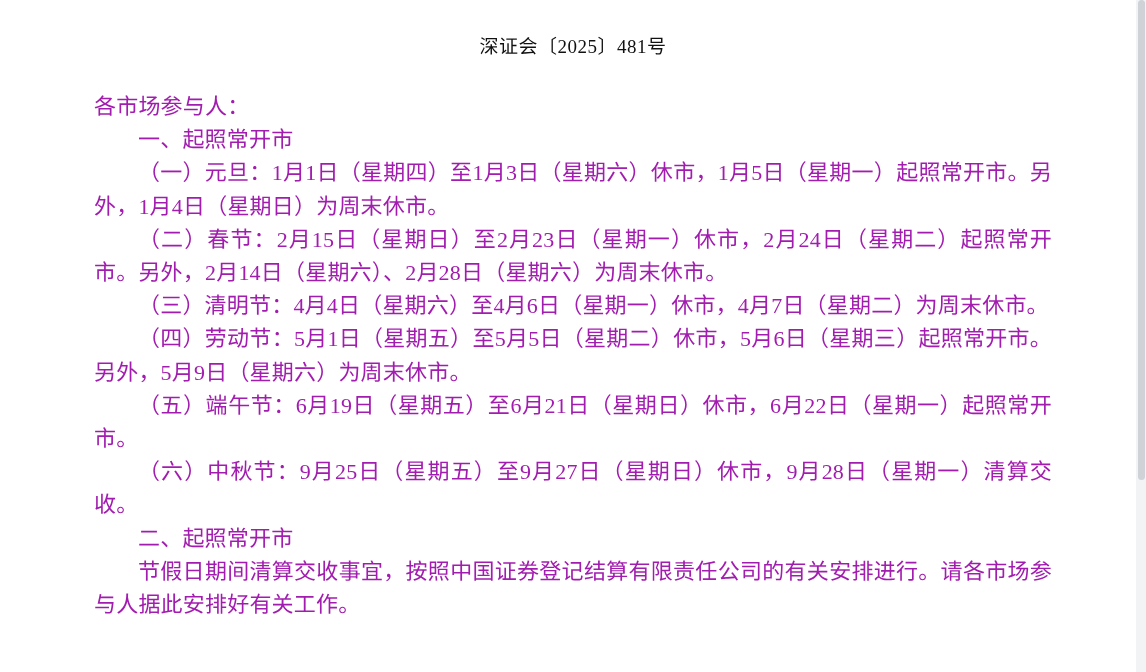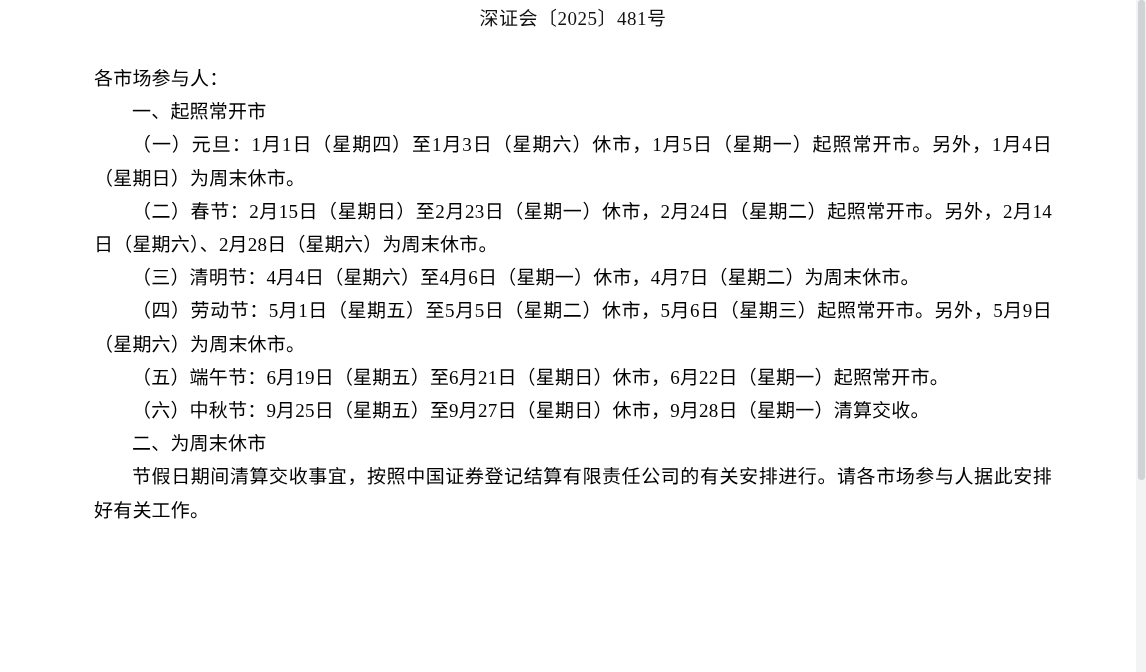--- a/index.html
+++ b/index.html
@@ -19,34 +19,34 @@
     width: 1146px;
     height: 672px;
     background: #ffffff;
     box-sizing: border-box;
   }
   .doc-number {
     text-align: center;
     font-size: 19px;
     line-height: 30px;
     letter-spacing: 0.5px;
-    padding-top: 4px;
+    padding-top: 32px;
     color: #111111;
   }
   .body-block {
     padding: 28px 94px 0 94px;
   }
   .para {
-    font-size: 19px;
+    font-size: 22px;
     line-height: 33.2px;
     letter-spacing: 0.2px;
     margin: 0 0 0 0;
     text-align: justify;
     text-justify: inter-ideograph;
-    color: #000000;
+    color: #a21caf;
   }
   .indent {
     text-indent: 2em;
   }
   .noindent {
     text-indent: 0;
   }
   .rail {
     position: absolute;
     top: 0;
@@ -79,21 +79,21 @@
 
     <p class="para indent">一、起照常开市</p>
 
     <p class="para indent">（一）元旦：1月1日（星期四）至1月3日（星期六）休市，1月5日（星期一）起照常开市。另外，1月4日（星期日）为周末休市。</p>
     <p class="para indent">（二）春节：2月15日（星期日）至2月23日（星期一）休市，2月24日（星期二）起照常开市。另外，2月14日（星期六）、2月28日（星期六）为周末休市。</p>
     <p class="para indent">（三）清明节：4月4日（星期六）至4月6日（星期一）休市，4月7日（星期二）为周末休市。</p>
     <p class="para indent">（四）劳动节：5月1日（星期五）至5月5日（星期二）休市，5月6日（星期三）起照常开市。另外，5月9日（星期六）为周末休市。</p>
     <p class="para indent">（五）端午节：6月19日（星期五）至6月21日（星期日）休市，6月22日（星期一）起照常开市。</p>
     <p class="para indent">（六）中秋节：9月25日（星期五）至9月27日（星期日）休市，9月28日（星期一）清算交收。</p>
 
-    <p class="para indent">二、为周末休市</p>
+    <p class="para indent">二、起照常开市</p>
     <p class="para indent">节假日期间清算交收事宜，按照中国证券登记结算有限责任公司的有关安排进行。请各市场参与人据此安排好有关工作。</p>
 
   </div>
 
   <div class="rail">
     <div class="rail-thumb"></div>
   </div>
 
 </div>
 

